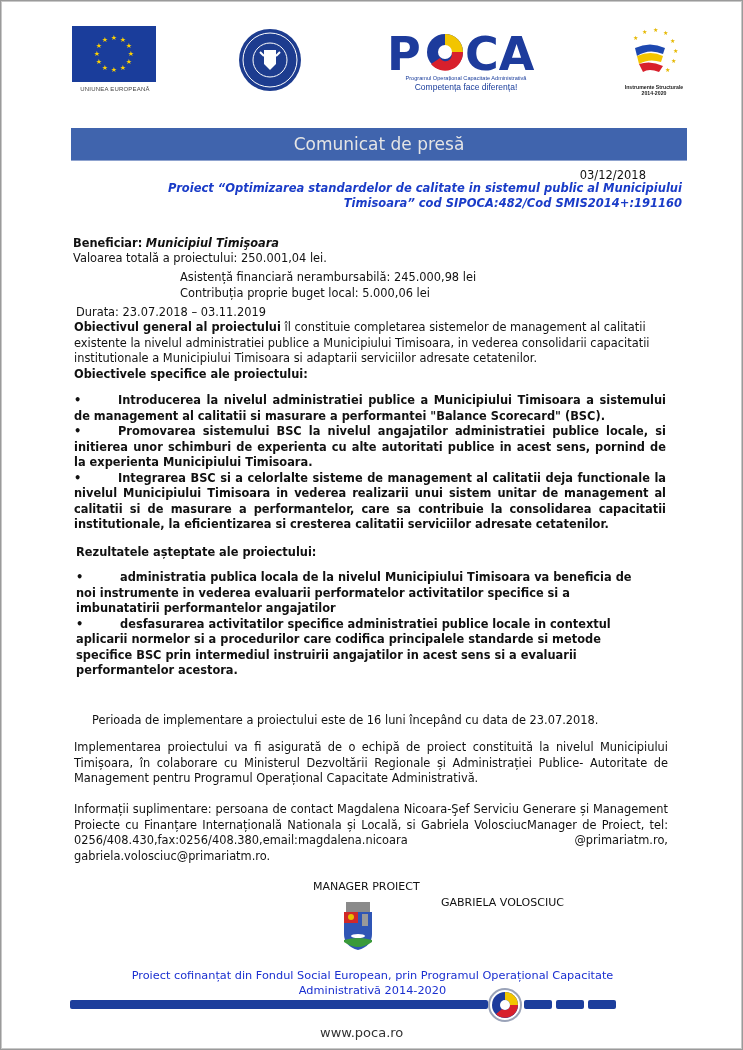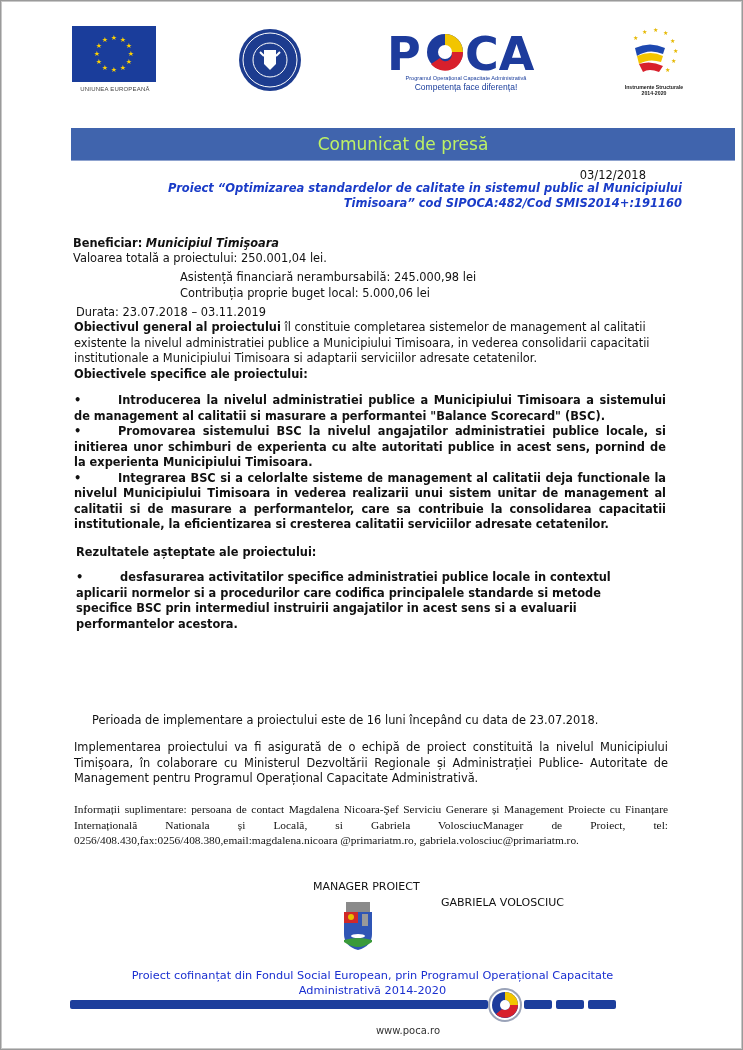--- a/index.html
+++ b/index.html
@@ -25,43 +25,43 @@
   .gov { left: 238px; top: 28px; width: 64px; height: 64px; }
   
   .poca { left: 385px; top: 28px; width: 160px; height: 70px; }
   .poca-sub1 { position:absolute; left:386px; top:75px; width:160px; text-align:center; font-size:5.6px; color:#1a3d9b; font-family:"Liberation Sans", sans-serif; }
   .poca-sub2 { position:absolute; left:386px; top:82px; width:160px; text-align:center; font-size:8.5px; color:#1a3d9b; font-family:"Liberation Sans", sans-serif; }
   
   .is { left: 625px; top: 26px; width: 60px; height: 55px; }
   .is-cap { position:absolute; left: 612px; top: 84px; width: 84px; text-align:center; font-size: 5.2px; color:#222; font-weight:bold; line-height:6px; font-family:"Liberation Sans", sans-serif; }
 
   .banner {
-    position: absolute; left: 71px; top: 128px; width: 664px; height: 32px;
+    position: absolute; left: 71px; top: 128px; width: 616px; height: 32px;
     background: #4064ad; border-bottom: 1px solid #8fa3cf;
-    color: #bef264; font-size: 17px; text-align: center; line-height: 32px;
+    color: #e5e5e5; font-size: 17px; text-align: center; line-height: 32px;
   }
   .date { position: absolute; right: 97px; top: 168px; font-size: 11.5px; color: #111; }
   .proj-title {
     position: absolute; left: 102px; top: 181px; width: 580px; text-align: right;
     font-size: 11.5px; line-height: 15px; color: #1a3cc8; font-style: italic; font-weight: bold;
   }
   .txt { position: absolute; font-size: 11.4px; line-height: 15.5px; color: #111; }
   .b { font-weight: bold; }
   .i { font-style: italic; }
   .just { text-align: justify; }
   .bullet-item { position: relative; font-weight: bold; }
   .bul { display: inline-block; width: 44px; }
   .footer-text {
     position: absolute; left: 100px; top: 968px; width: 545px; text-align: center;
     color: #1a2fd0; font-size: 11.3px; line-height: 15px;
   }
   .footer-line { position: absolute; left: 70px; top: 1000px; width: 418px; height: 9px; background: #1c3e9c; border-radius: 2px; }
   .footer-seg { position: absolute; top: 1000px; height: 9px; background: #1c3e9c; width: 28px; border-radius: 2px; }
   .footer-circle { position: absolute; left: 488px; top: 988px; width: 30px; height: 30px; border-radius: 50%; border: 2px solid #9aa3b8; background: #fff; overflow: hidden; }
-  .footer-url { position: absolute; left: 320px; top: 1025px; width: 120px; text-align: right; font-size: 10px; color: #333; }
+  .footer-url { position: absolute; left: 320px; top: 1025px; width: 120px; text-align: left; font-size: 13px; color: #333; }
   .sign1 { position: absolute; left: 313px; top: 880px; font-size: 11px; }
   .sign2 { position: absolute; left: 441px; top: 896px; font-size: 11px; }
   .crest { position: absolute; left: 340px; top: 900px; width: 36px; height: 52px; }
 </style>
 </head>
 <body>
 
 <div class="frame"></div>
 
 <div class="logos">
@@ -152,26 +152,27 @@
 <div class="txt b" style="left:74px; top:367px;">Obiectivele specifice ale proiectului:</div>
 
 <div class="txt just" style="left:74px; top:393px; width:592px;">
   <div class="bullet-item"><span class="bul">•</span><span>Introducerea la nivelul administratiei publice a Municipiului Timisoara a sistemului de management al calitatii si masurare a performantei "Balance Scorecard" (BSC).</span></div>
   <div class="bullet-item"><span class="bul">•</span><span>Promovarea sistemului BSC la nivelul angajatilor administratiei publice locale, si initierea unor schimburi de experienta cu alte autoritati publice in acest sens, pornind de la experienta Municipiului Timisoara.</span></div>
   <div class="bullet-item"><span class="bul">•</span><span>Integrarea BSC si a celorlalte sisteme de management al calitatii deja functionale la nivelul Municipiului Timisoara in vederea realizarii unui sistem unitar de management al calitatii si de masurare a performantelor, care sa contribuie la consolidarea capacitatii institutionale, la eficientizarea si cresterea calitatii serviciilor adresate cetatenilor.</span></div>
 </div>
 
 <div class="txt b" style="left:76px; top:545px;">Rezultatele așteptate ale proiectului:</div>
 <div class="txt" style="left:76px; top:570px; width:570px;">
+  <div class="bullet-item"><span class="bul">•</span><span>administratia publica locala de la nivelul Municipiului Timisoara va beneficia de noi instrumente in vederea evaluarii performatelor activitatilor specifice si a imbunatatirii performantelor angajatilor</span></div>
   <div class="bullet-item"><span class="bul">•</span><span>desfasurarea activitatilor specifice administratiei publice locale in contextul aplicarii normelor si a procedurilor care codifica principalele standarde si metode specifice BSC prin intermediul instruirii angajatilor in acest sens si a evaluarii performantelor acestora.</span></div>
 </div>
 
 <div class="txt" style="left:92px; top:713px;">Perioada de implementare a proiectului este de 16 luni începând cu data de 23.07.2018.</div>
 <div class="txt just" style="left:74px; top:740px; width:594px;">Implementarea proiectului va fi asigurată  de o echipă de proiect constituită la nivelul Municipiului Timișoara, în colaborare cu Ministerul Dezvoltării Regionale și Administrației Publice- Autoritate de Management pentru Programul Operațional Capacitate Administrativă.</div>
-<div class="txt just" style="left:74px; top:802px; width:594px;font-family:Liberation Serif, serif;">Informații suplimentare: persoana de contact Magdalena Nicoara-Şef Serviciu Generare și Management Proiecte cu Finanțare Internațională Nationala și Locală, si Gabriela VolosciucManager de Proiect, tel: 0256/408.430,fax:0256/408.380,email:magdalena.nicoara @primariatm.ro, gabriela.volosciuc@primariatm.ro.</div>
+<div class="txt just" style="left:74px; top:802px; width:594px;">Informații suplimentare: persoana de contact Magdalena Nicoara-Şef Serviciu Generare și Management Proiecte cu Finanțare Internațională Nationala și Locală, si Gabriela VolosciucManager de Proiect, tel: 0256/408.430,fax:0256/408.380,email:magdalena.nicoara @primariatm.ro, gabriela.volosciuc@primariatm.ro.</div>
 
 <div class="sign1">MANAGER  PROIECT</div>
 <div class="sign2">GABRIELA VOLOSCIUC</div>
 <div class="crest">
   <svg width="36" height="52" viewBox="0 0 36 52">
     <rect x="6" y="2" width="24" height="10" fill="#8a8a8a"></rect>
     <path d="M4 12 L32 12 L32 34 Q32 46 18 50 Q4 46 4 34 Z" fill="#2f55b5"></path>
     <rect x="4" y="12" width="14" height="11" fill="#d02828"></rect>
     <rect x="18" y="12" width="14" height="11" fill="#2f55b5"></rect>
     <rect x="22" y="14" width="6" height="12" fill="#999"></rect>

